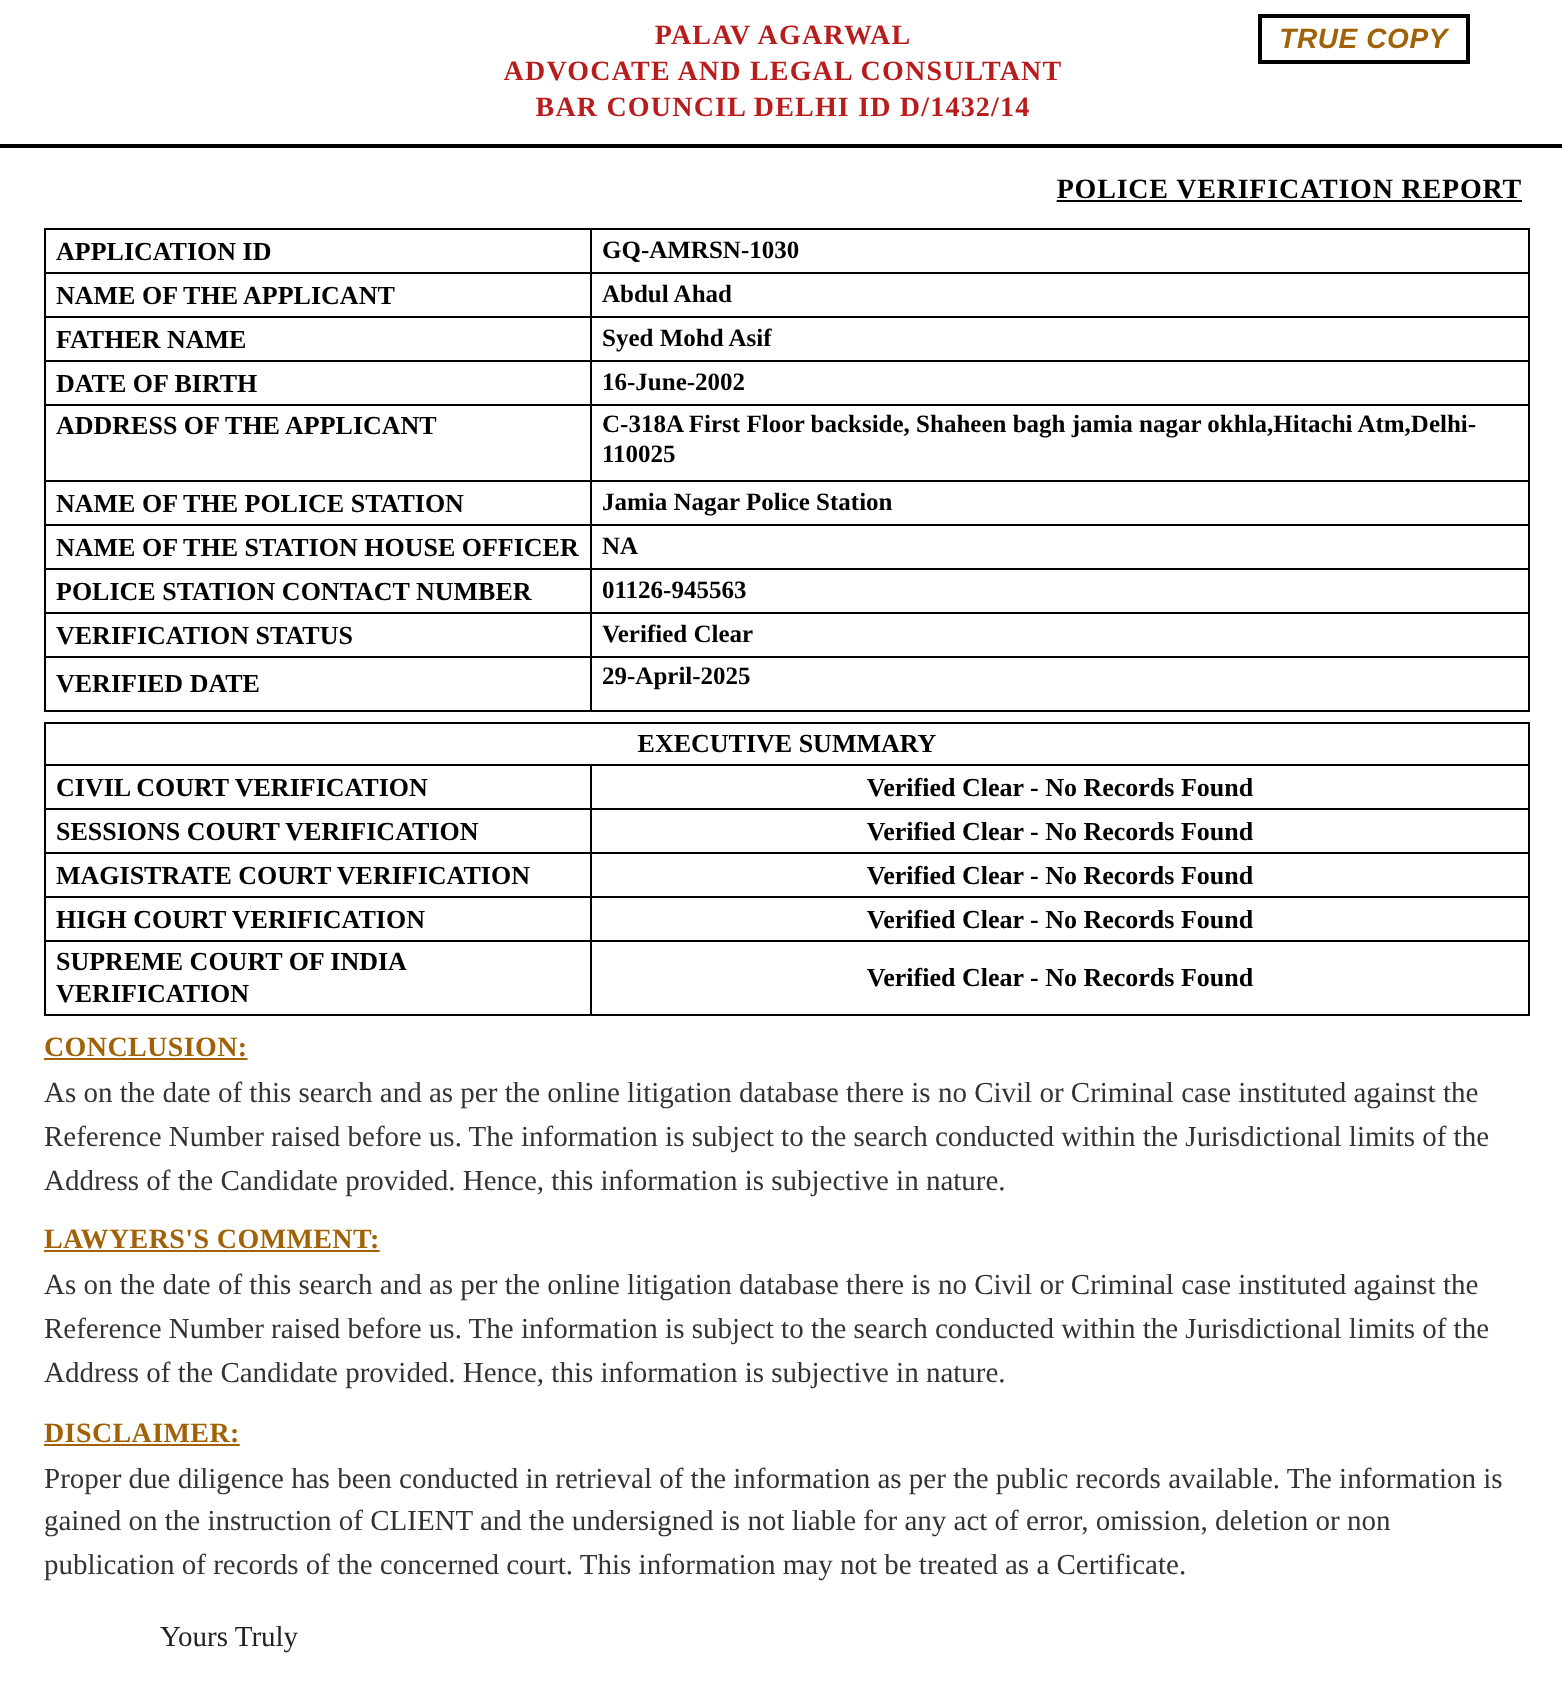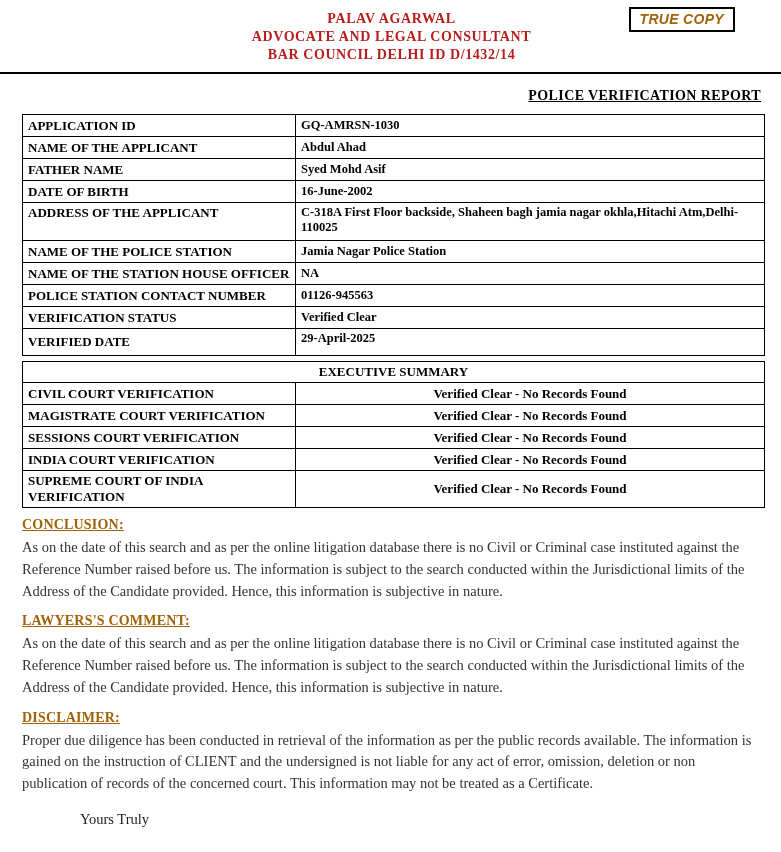--- a/index.html
+++ b/index.html
@@ -130,29 +130,29 @@
       </colgroup>
     <tbody>
         <tr>
       <td colspan="2" class="summary-title-cell">EXECUTIVE SUMMARY</td>
     </tr>
     <tr class="row-std">
       <td>CIVIL COURT VERIFICATION</td>
       <td class="center">Verified Clear - No Records Found</td>
     </tr>
     <tr class="row-std">
+      <td>SESSIONS COURT VERIFICATION</td>
+      <td class="center">Verified Clear - No Records Found</td>
+    </tr>
+    <tr class="row-std">
       <td>MAGISTRATE COURT VERIFICATION</td>
       <td class="center">Verified Clear - No Records Found</td>
     </tr>
     <tr class="row-std">
-      <td>SESSIONS COURT VERIFICATION</td>
-      <td class="center">Verified Clear - No Records Found</td>
-    </tr>
-    <tr class="row-std">
-      <td>INDIA COURT VERIFICATION</td>
+      <td>HIGH COURT VERIFICATION</td>
       <td class="center">Verified Clear - No Records Found</td>
     </tr>
     <tr class="row-std">
       <td>SUPREME COURT OF INDIA VERIFICATION</td>
       <td class="center">Verified Clear - No Records Found</td>
     </tr>
   </tbody>
     </table>
 
   <div class="section-heading first">CONCLUSION:</div>

